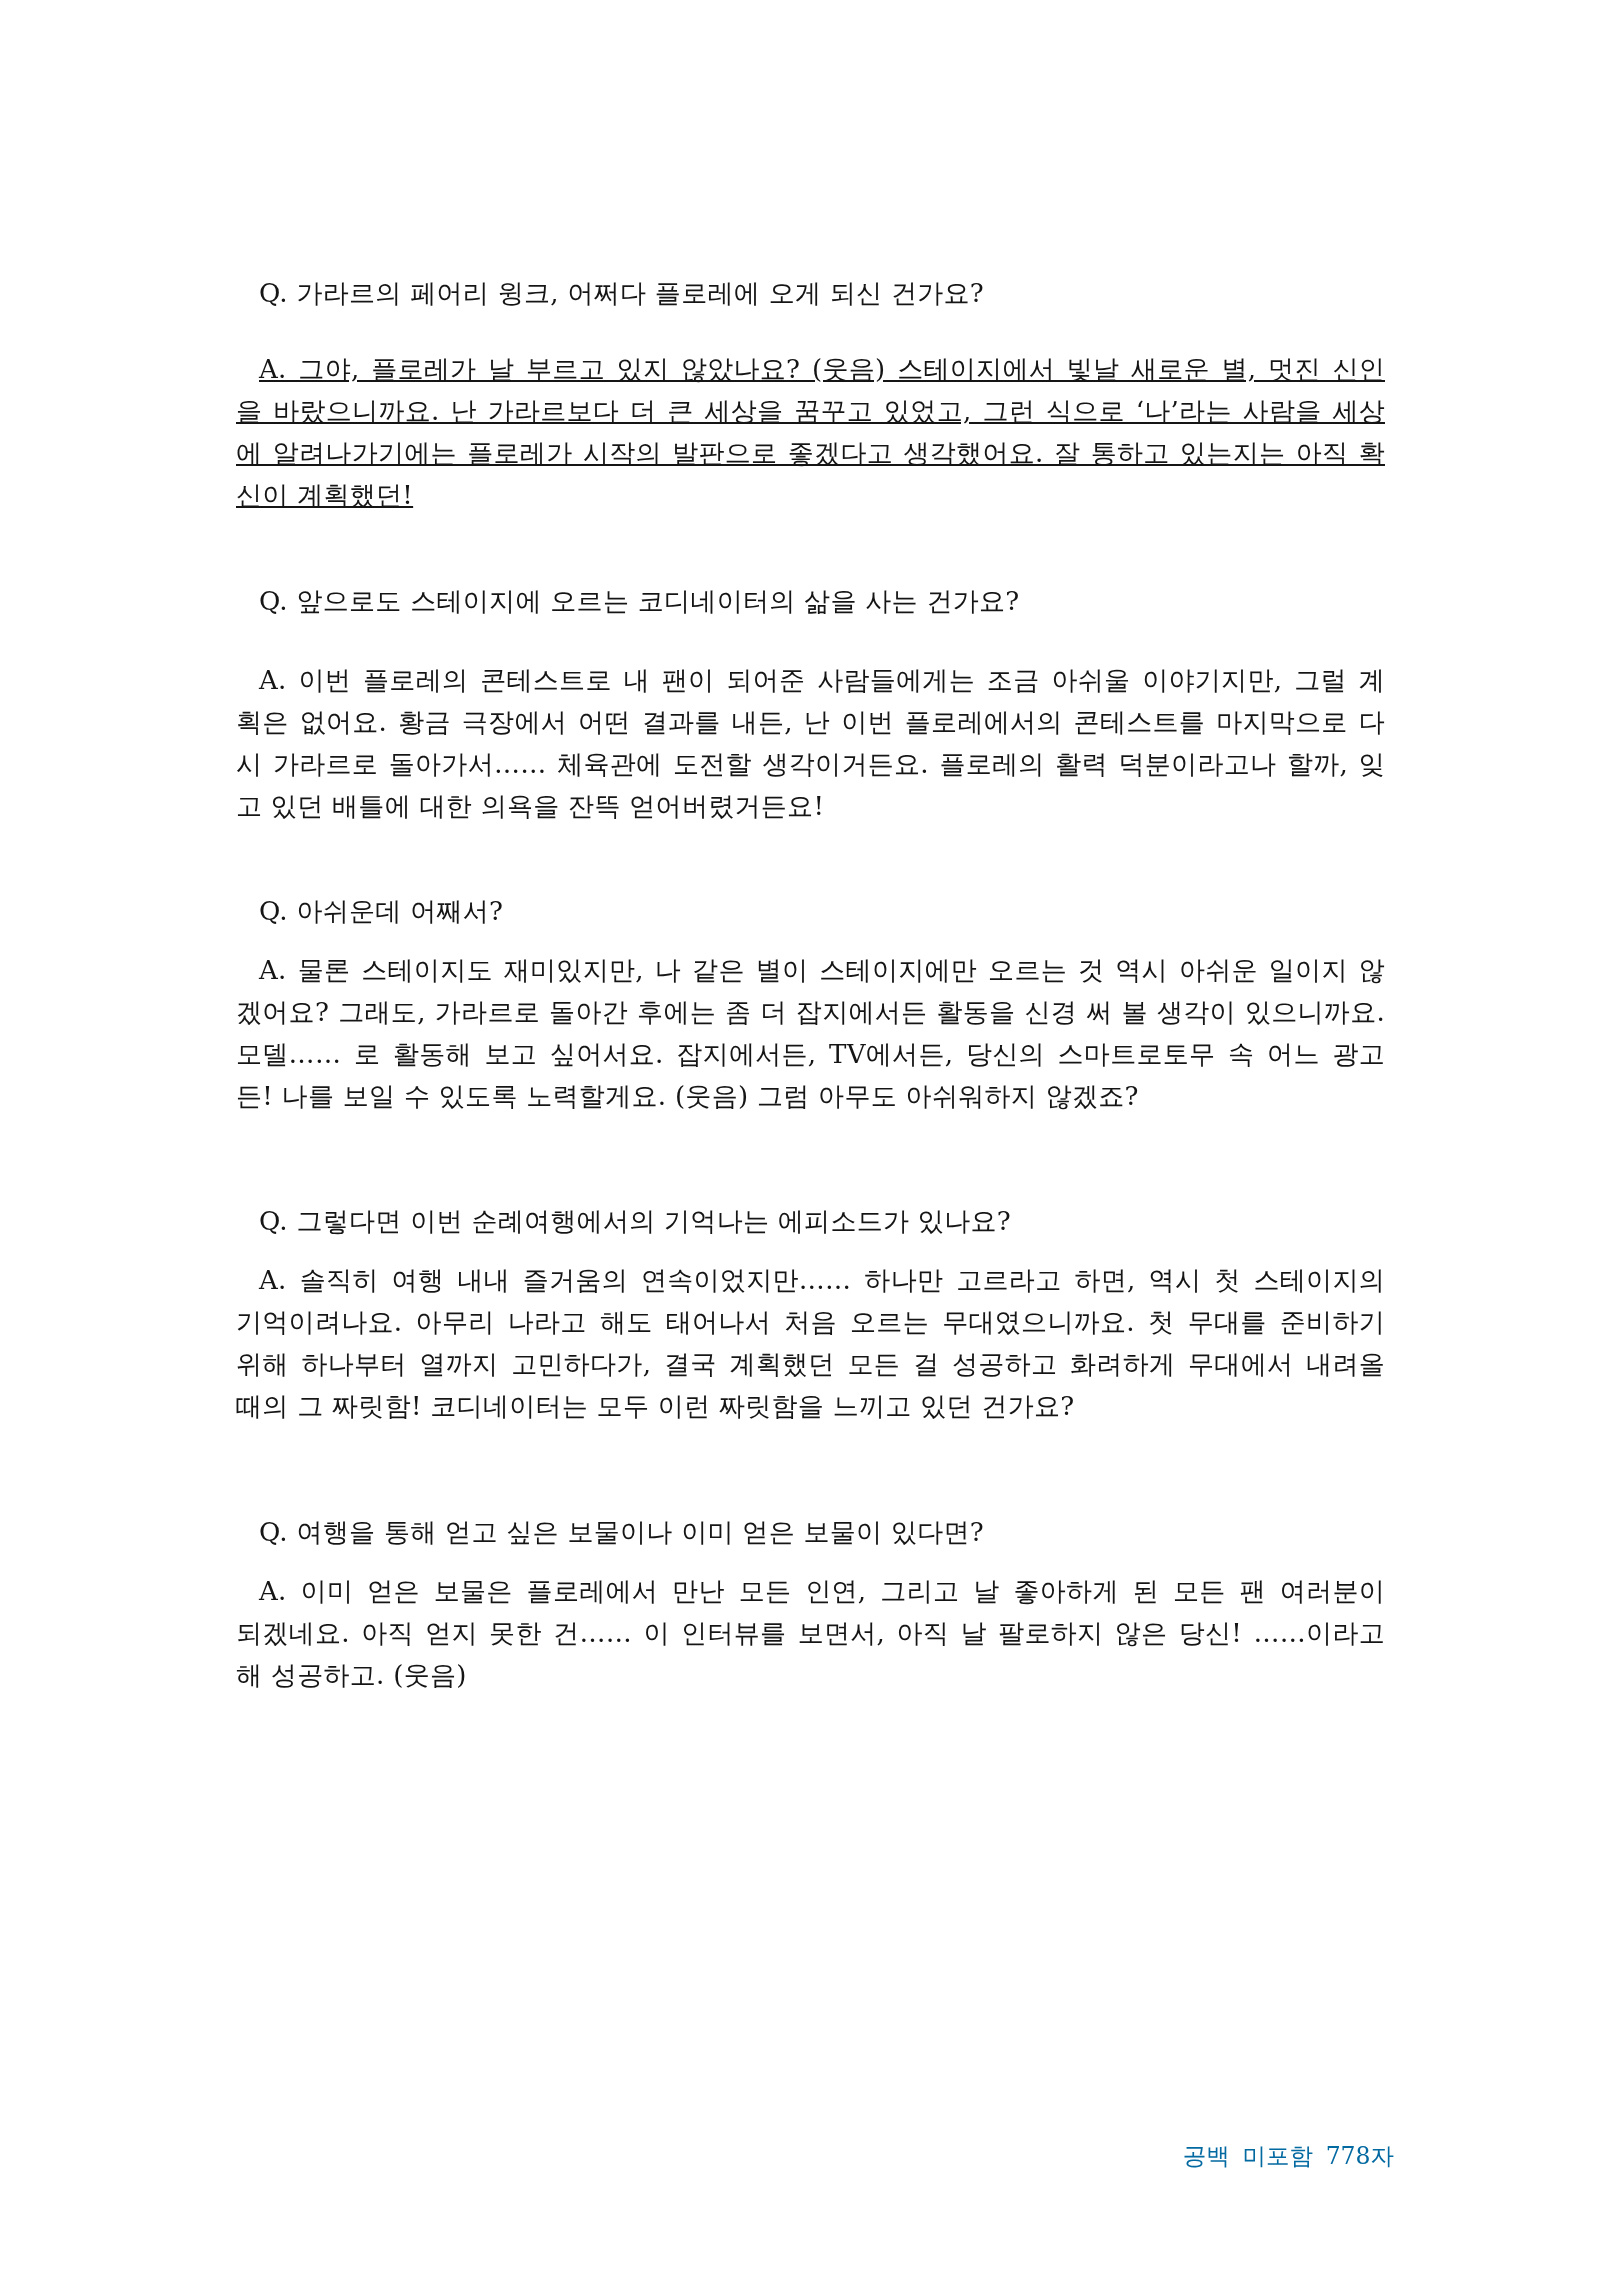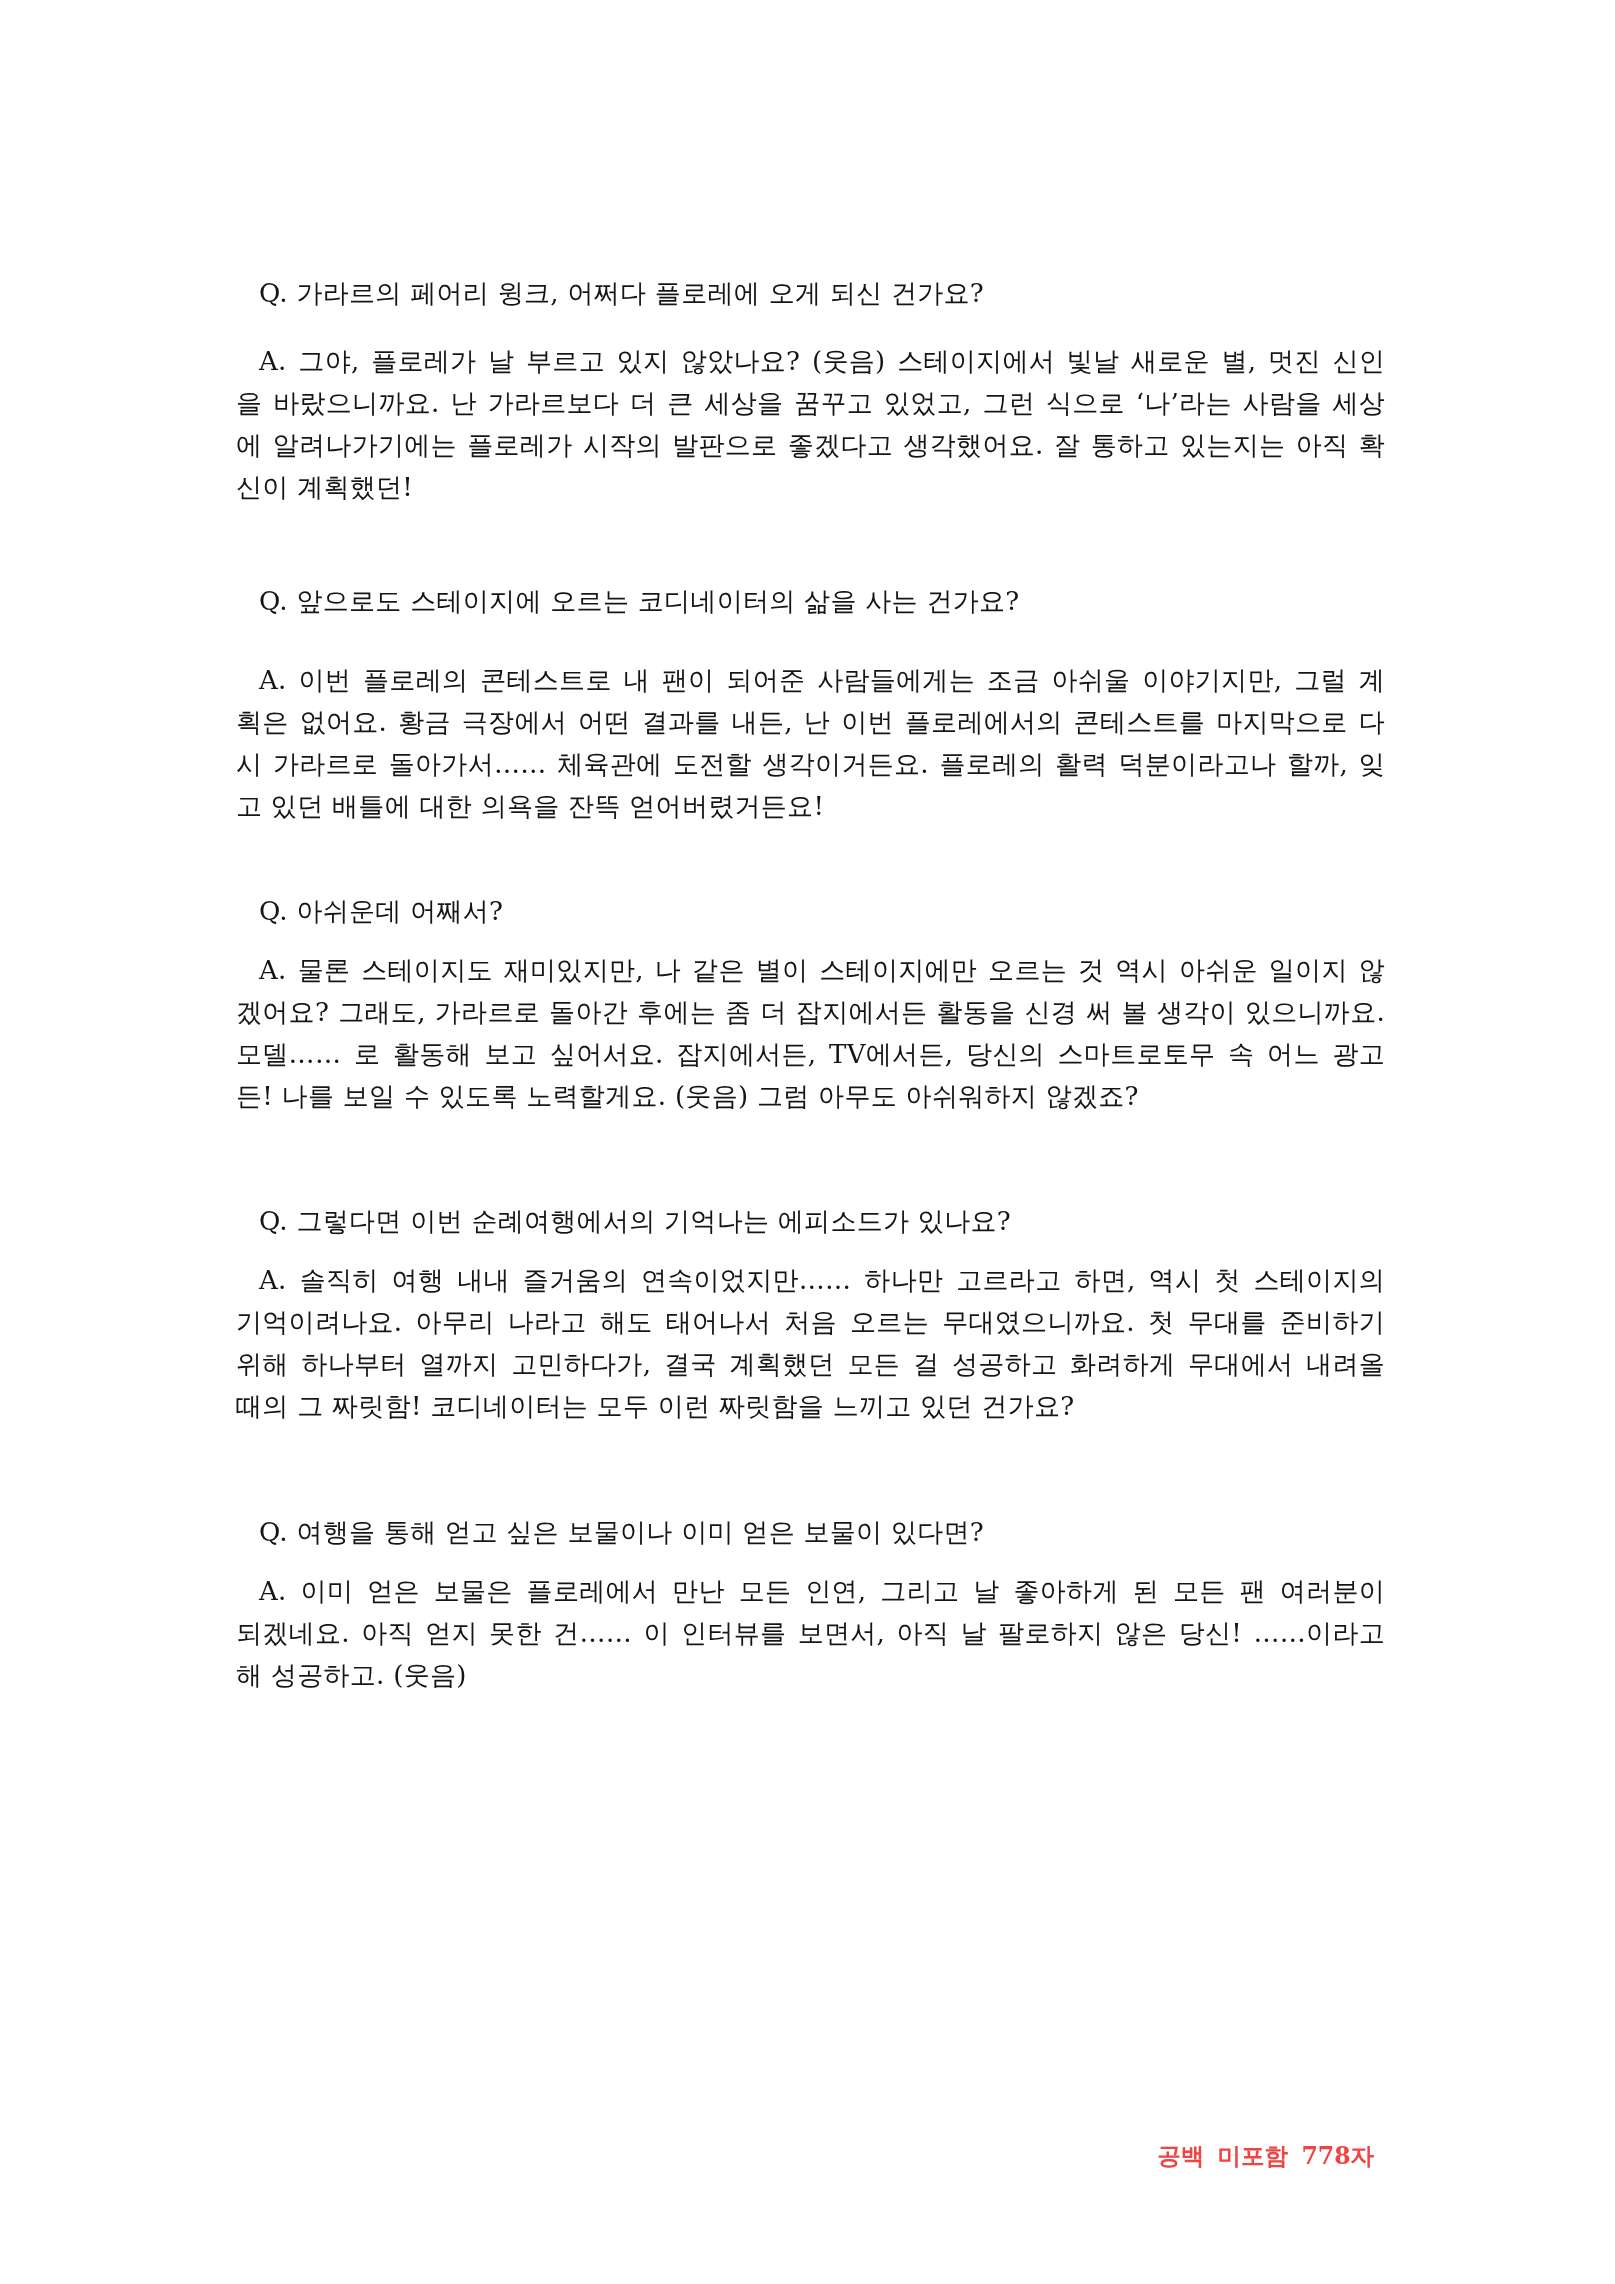--- a/index.html
+++ b/index.html
@@ -48,38 +48,37 @@
     overflow: hidden;
   }
   .a-line.first {
     padding-left: 23px;
   }
   .a-line.last {
     text-align-last: left;
   }
   .footer {
     position: absolute;
-    right: 242px;
+    right: 222px;
     top: 2137px;
     font-size: 23.5px;
     line-height: 39px;
     white-space: nowrap;
     word-spacing: 5.2px;
-    color: #ef4444;
-    font-weight: bold;
+    color: #0369a1;
   }
 </style>
 </head>
 <body>
 
 <div class="page">
 
   <div class="section" style="top:272px;">
     <div class="q">Q. 가라르의 페어리 윙크, 어쩌다 플로레에 오게 되신 건가요?</div>
-    <div class="a" style="top:68px;">
+    <div class="a" style="top:76px;text-decoration:underline;">
       <div class="a-line first">A. 그야, 플로레가 날 부르고 있지 않았나요? (웃음) 스테이지에서 빛날 새로운 별, 멋진 신인</div>
       <div class="a-line">을 바랐으니까요. 난 가라르보다 더 큰 세상을 꿈꾸고 있었고, 그런 식으로 ‘나’라는 사람을 세상</div>
       <div class="a-line">에 알려나가기에는 플로레가 시작의 발판으로 좋겠다고 생각했어요. 잘 통하고 있는지는 아직 확</div>
       <div class="a-line last">신이 계획했던!</div>
     </div>
   </div>
 
   <div class="section" style="top:580px;">
     <div class="q">Q. 앞으로도 스테이지에 오르는 코디네이터의 삶을 사는 건가요?</div>
     <div class="a" style="top:59px;margin-top:20px;">

